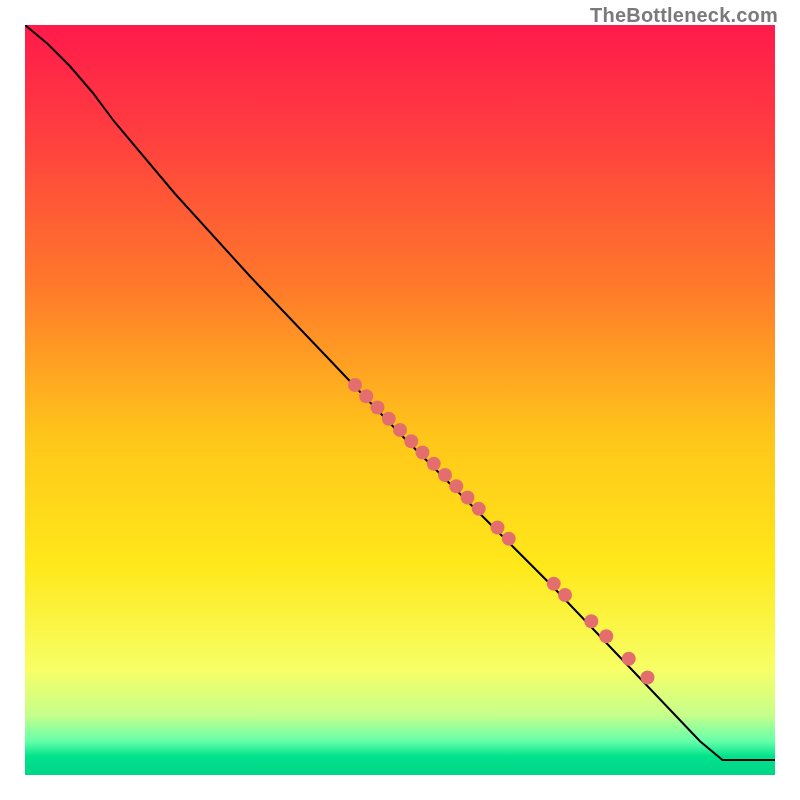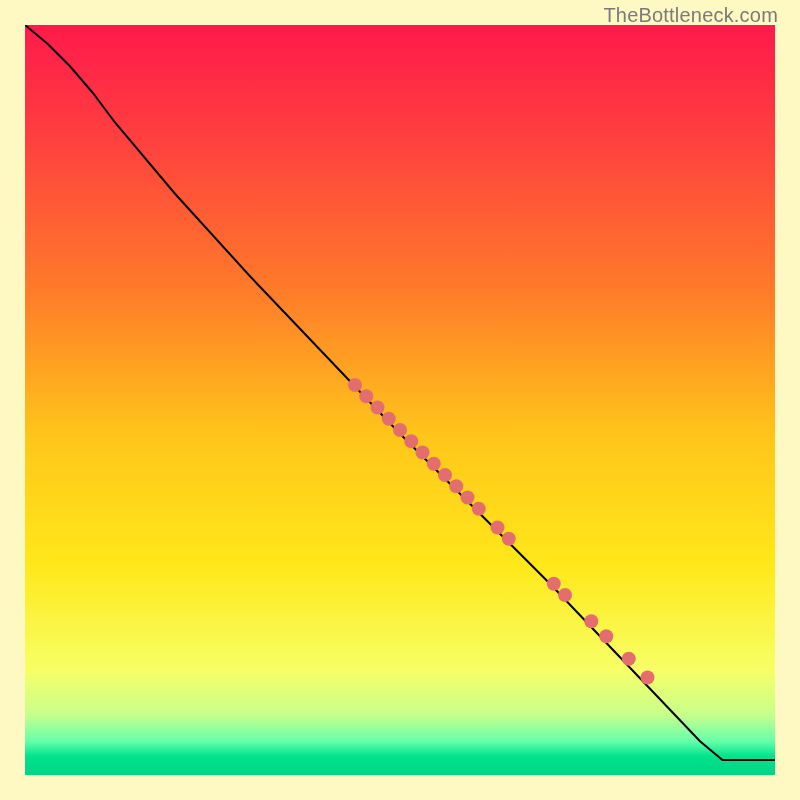--- a/index.html
+++ b/index.html
@@ -10,21 +10,22 @@
     background: #000;
     overflow: hidden;
     font-family: Arial, Helvetica, sans-serif;
   }
   .frame {
     position: absolute;
     top: 0;
     left: 0;
     width: 800px;
     height: 800px;
-    background: #fef9c3;
+    background: #ffffff;
+    font-weight: bold;
   }
   .plot {
     position: absolute;
     top: 25px;
     left: 25px;
     width: 750px;
     height: 750px;
   }
   .watermark {
     position: absolute;

